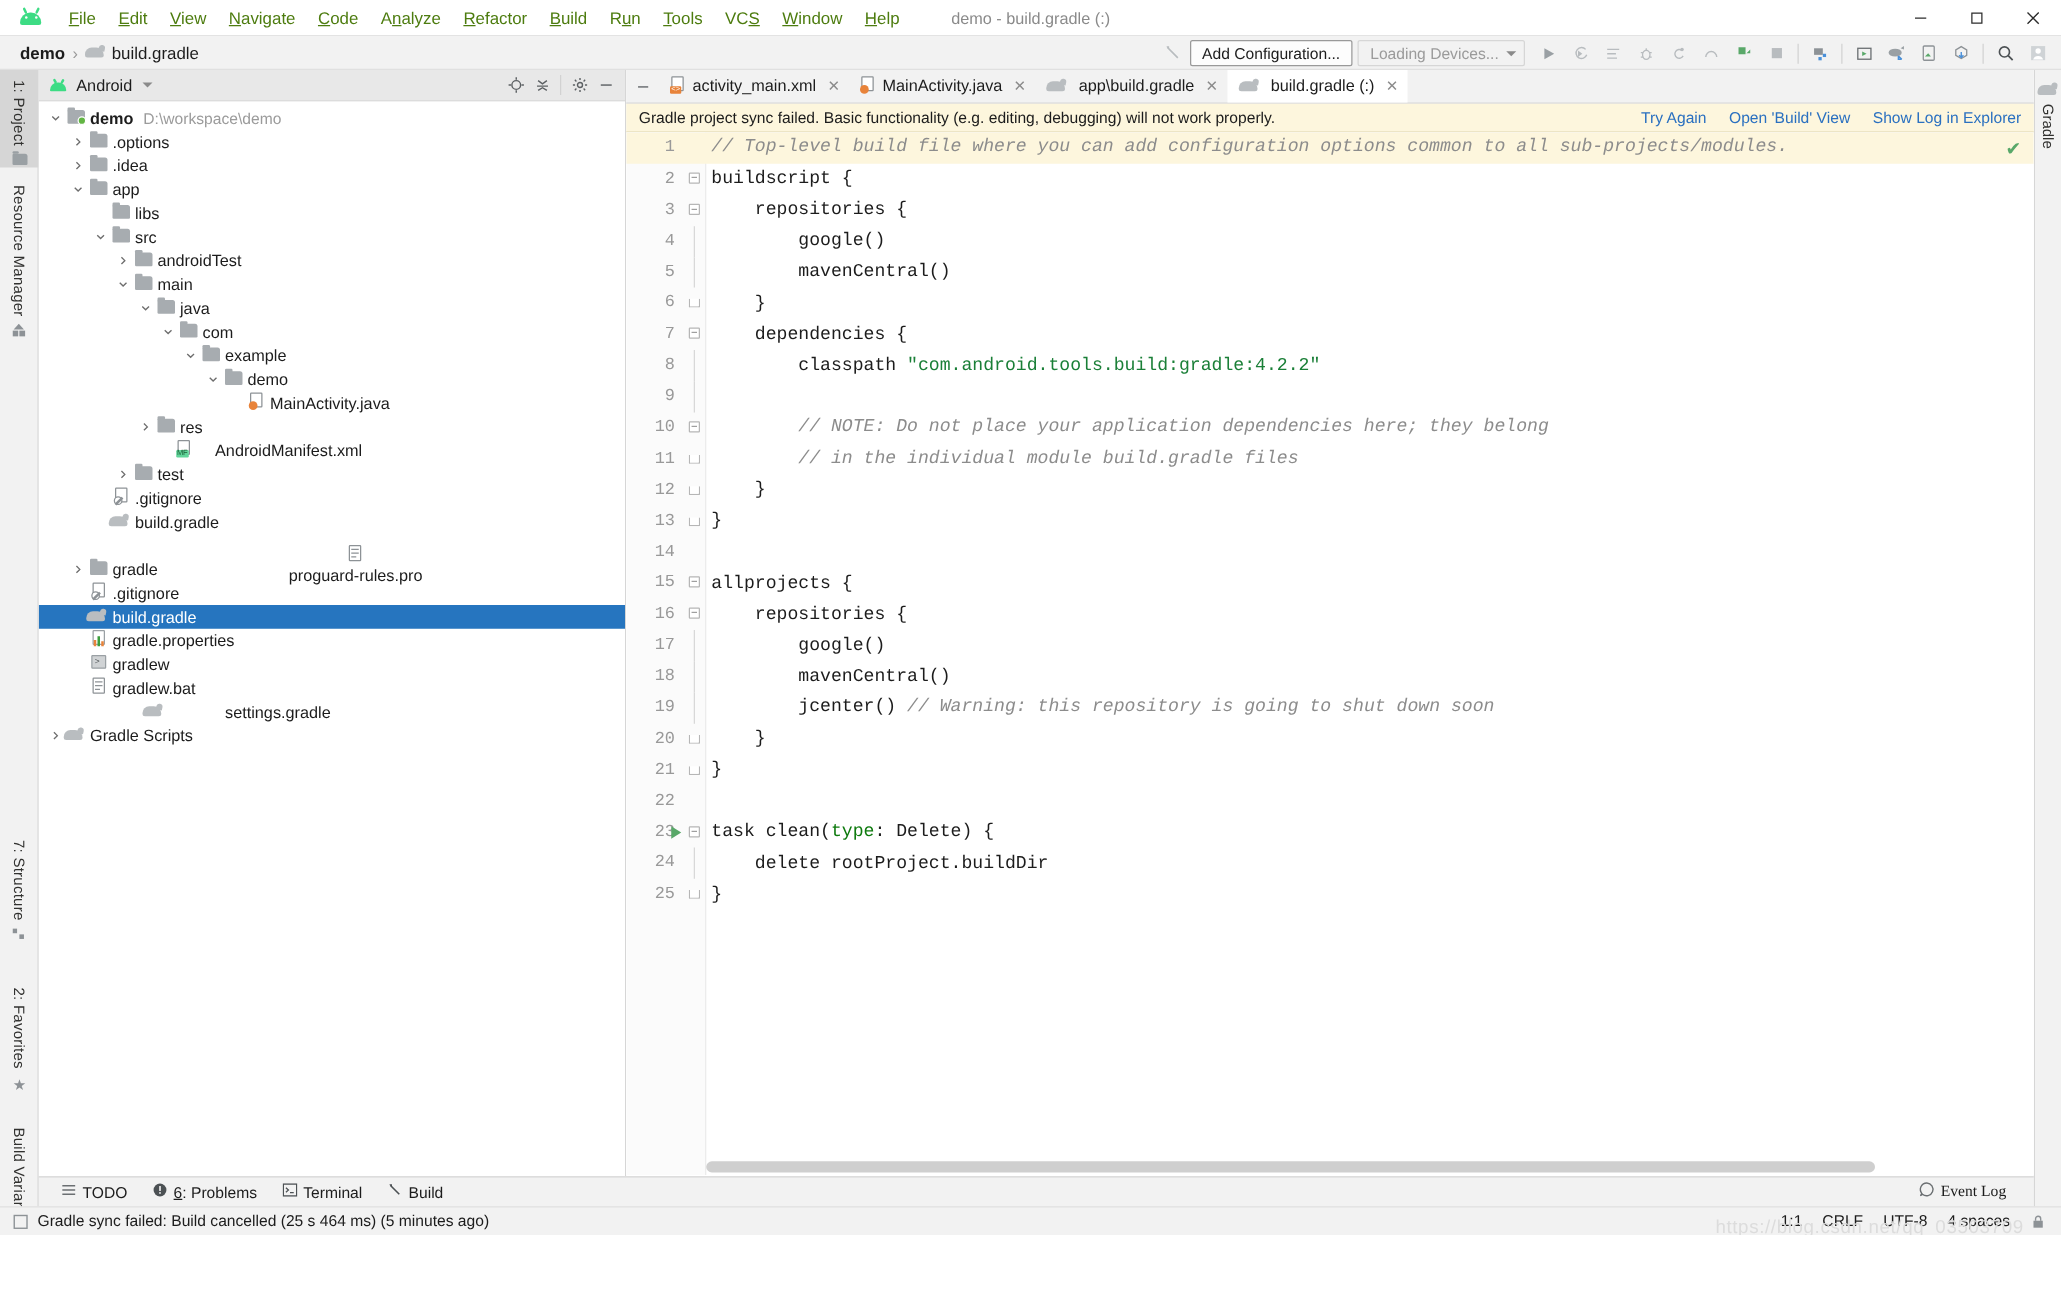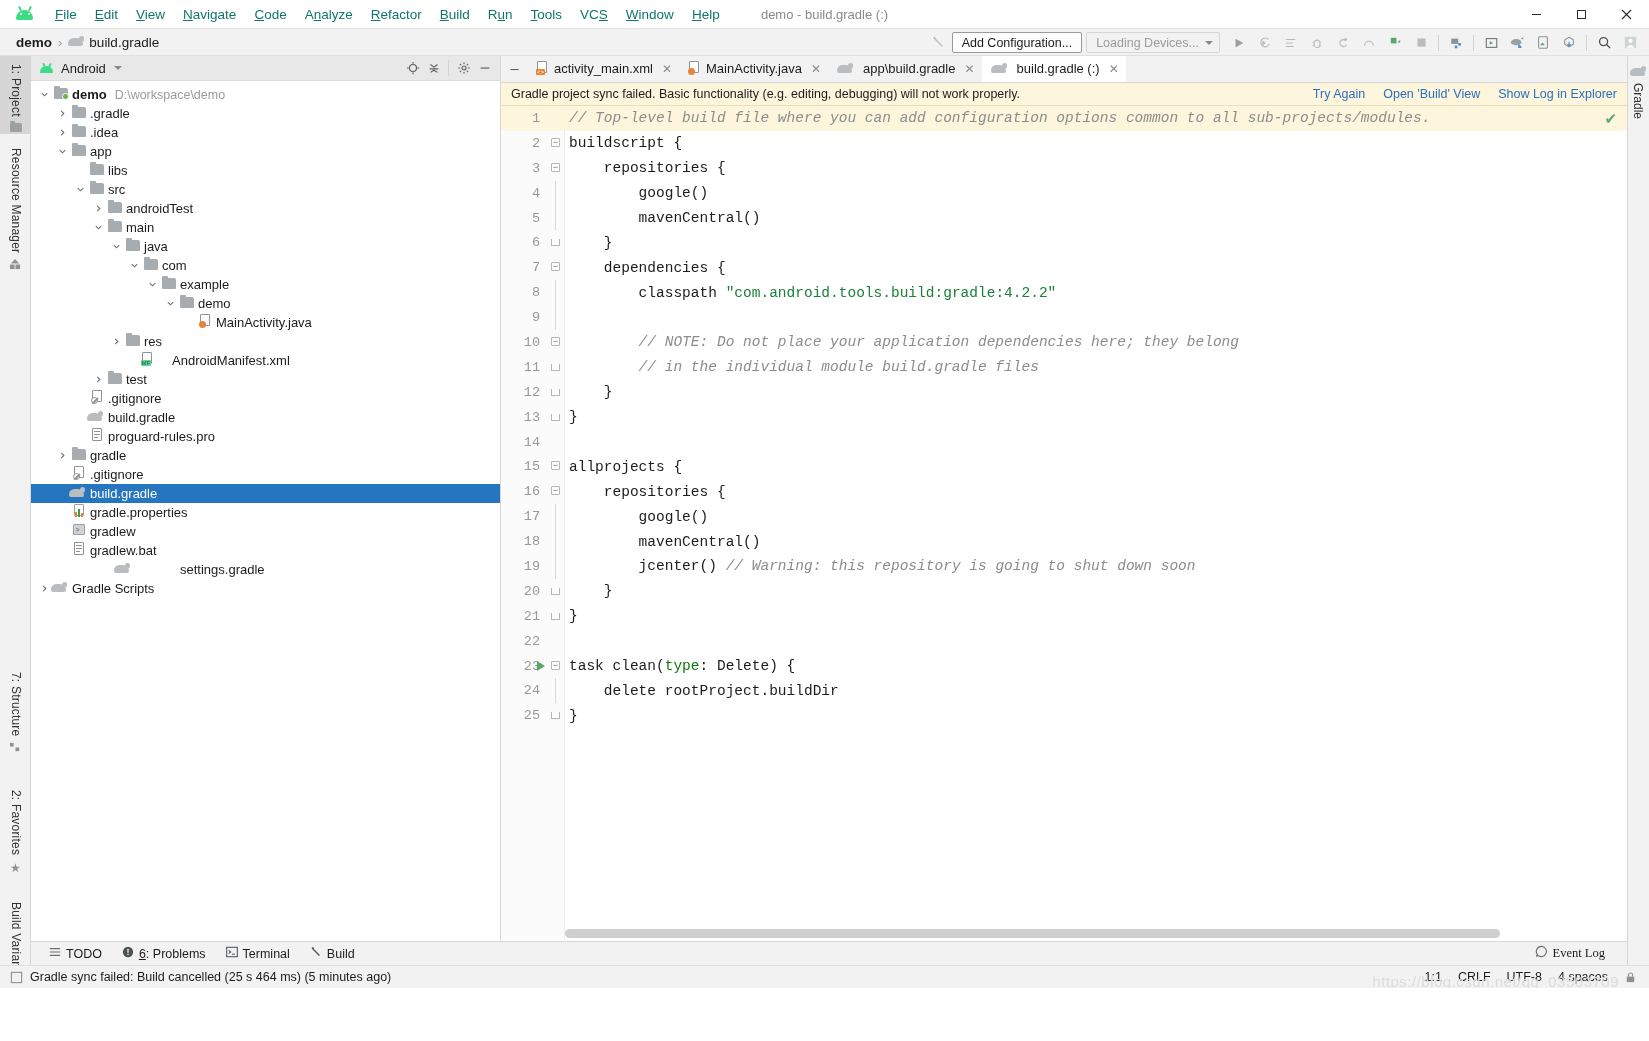--- a/index.html
+++ b/index.html
@@ -36,21 +36,21 @@
   .logo-android .ear.l { left: 5px; transform: rotate(-25deg); }
   .logo-android .ear.r { right: 5px; transform: rotate(25deg); }
   .logo-android .eye {
     position: absolute; top: 8px; width: 2px; height: 2px; background: #fff; border-radius: 50%;
   }
   .logo-android .eye.l { left: 6px; }
   .logo-android .eye.r { right: 6px; }
 
   .menu { display: flex; align-items: center; height: 100%; }
   .menu-item {
-    padding: 4px 9px; font-size: 13.5px; color: #0f766e; cursor: default;
+    padding: 4px 9px; font-size: 13.5px; color: #4d7c0f; cursor: default;
     line-height: 15px; white-space: nowrap;
   }
   .menu-item u { text-decoration: underline; }
 
   .win-title {
     position: absolute; left: 0; right: 0; text-align: center;
     font-size: 13px; color: #8a8a8a; pointer-events: none;
   }
   .win-controls {
     position: absolute; right: 0; top: 0; height: 29px; display: flex; z-index: 5;
@@ -610,21 +610,21 @@
         </div>
         <div class="trow" style="padding-left: 24px;">
           <span class="arrow">
             <svg width="9" height="9" viewBox="0 0 10 10">
               <path d="M3.5 2 L6.5 5 L3.5 8" stroke="#6e6e6e" stroke-width="1.2" fill="none"></path>
             </svg>
           </span>
           <span class="tw-ico">
             <span><span class="fold"></span></span>
           </span>
-          <span class="tlabel">.gradle</span>
+          <span class="tlabel">.options</span>
         </div>
         <div class="trow" style="padding-left: 24px;">
           <span class="arrow">
             <svg width="9" height="9" viewBox="0 0 10 10">
               <path d="M3.5 2 L6.5 5 L3.5 8" stroke="#6e6e6e" stroke-width="1.2" fill="none"></path>
             </svg>
           </span>
           <span class="tw-ico">
             <span><span class="fold"></span></span>
           </span>
@@ -788,21 +788,21 @@
           <span class="arrow none">
             <svg width="9" height="9" viewBox="0 0 10 10">
               <path d="M3.5 2 L6.5 5 L3.5 8" stroke="#6e6e6e" stroke-width="1.2" fill="none"></path>
             </svg>
           </span>
           <span class="tw-ico">
             <span><span class="gradle-ico"><span class="el"></span><span class="tr"></span></span></span>
           </span>
           <span class="tlabel">build.gradle</span>
         </div>
-        <div class="trow" style="padding-left: 42px;">
+        <div class="trow" style="padding-left: 42px; flex-direction: column;">
           <span class="arrow none">
             <svg width="9" height="9" viewBox="0 0 10 10">
               <path d="M3.5 2 L6.5 5 L3.5 8" stroke="#6e6e6e" stroke-width="1.2" fill="none"></path>
             </svg>
           </span>
           <span class="tw-ico">
             <span><span class="proico"><span class="pg"></span><span class="ln a"></span><span class="ln b"></span><span class="ln c"></span></span></span>
           </span>
           <span class="tlabel">proguard-rules.pro</span>
         </div>

